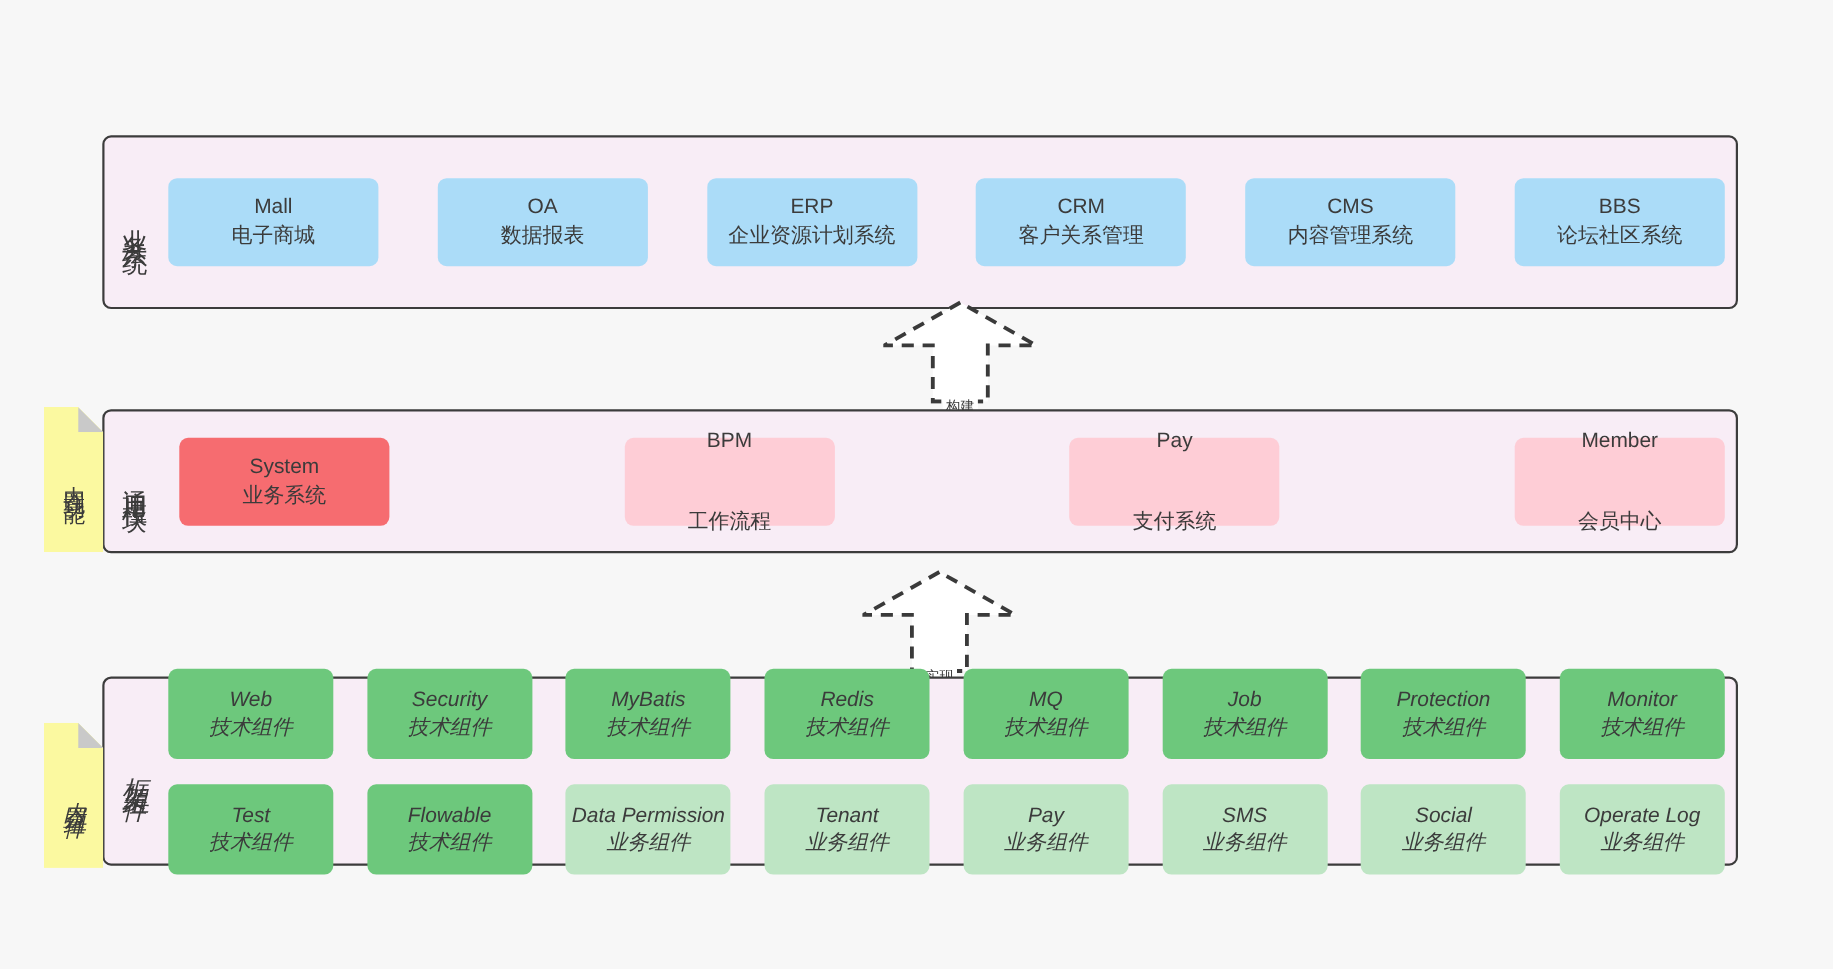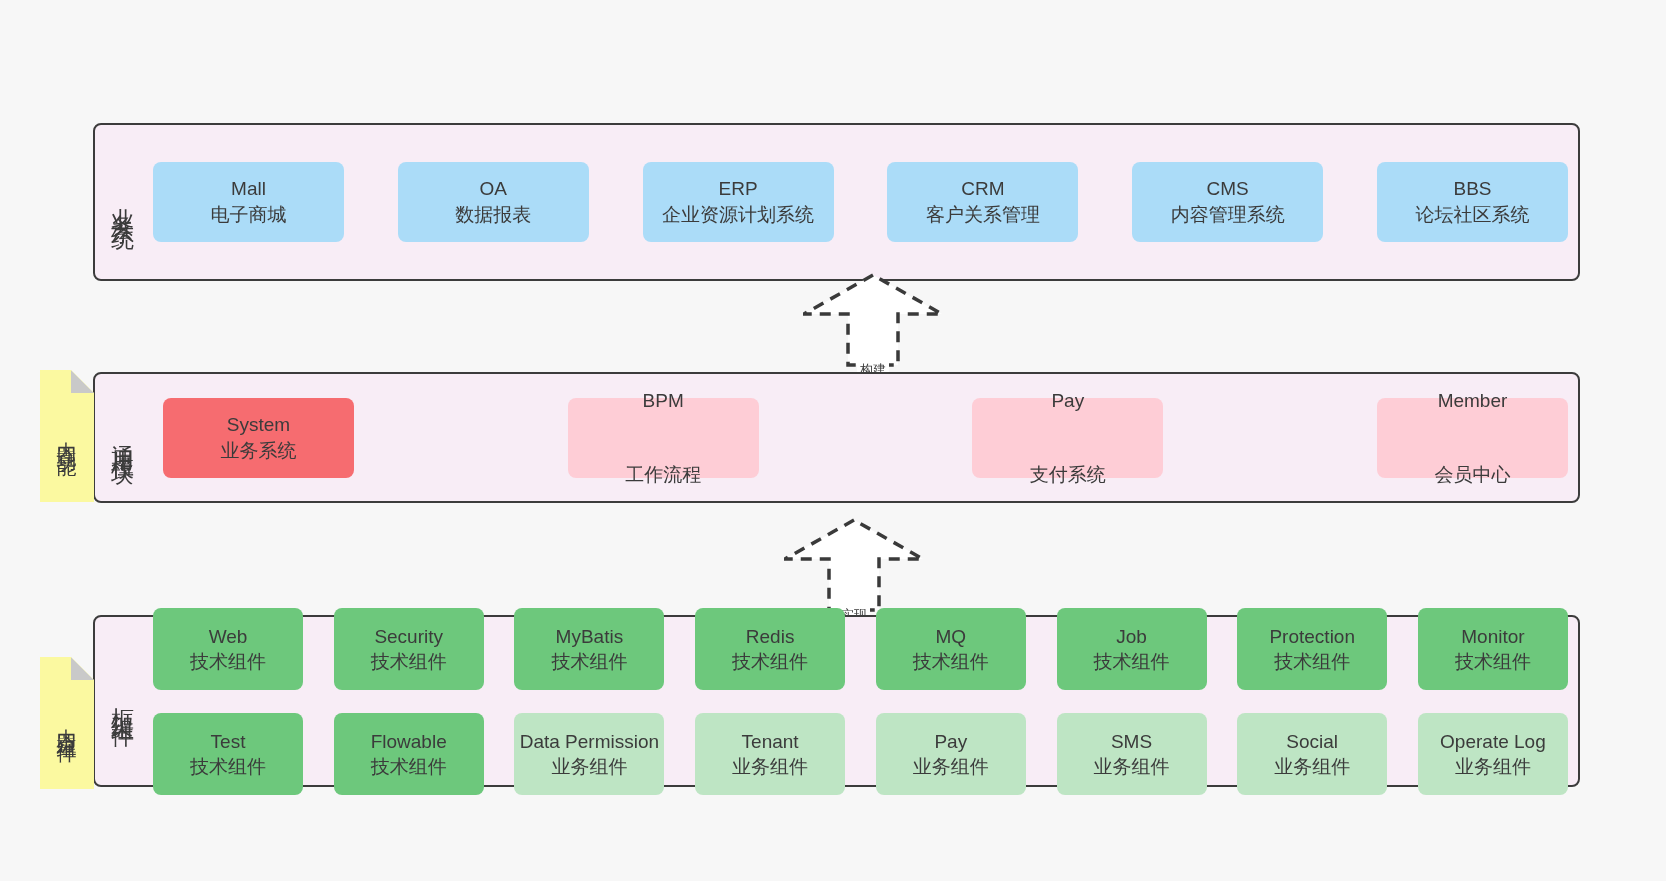--- a/index.html
+++ b/index.html
@@ -12,21 +12,21 @@
 
   
   .layer {
     position:absolute; left:93px; width:1487px; box-sizing:border-box;
     background:var(--layer-bg,#f8edf6);
     border:2px solid var(--border,#3c3c3c);
     border-radius:8px;
   }
   #layer0 { top:123px; height:158px; }
   #layer1 { top:372px; height:131px; }
-  #layer2 { top:615px; height:172px; }
+  #layer2 { top:615px; height:172px;font-style:italic; }
 
   
   .vlabel {
     position:absolute; left:16px; top:50%; transform:translateY(-50%);
     writing-mode:vertical-lr; text-orientation:upright;
     font-size:23px; letter-spacing:6px; line-height:1;
     color:var(--text,#3b3b3b); white-space:nowrap;
   }
 
   

